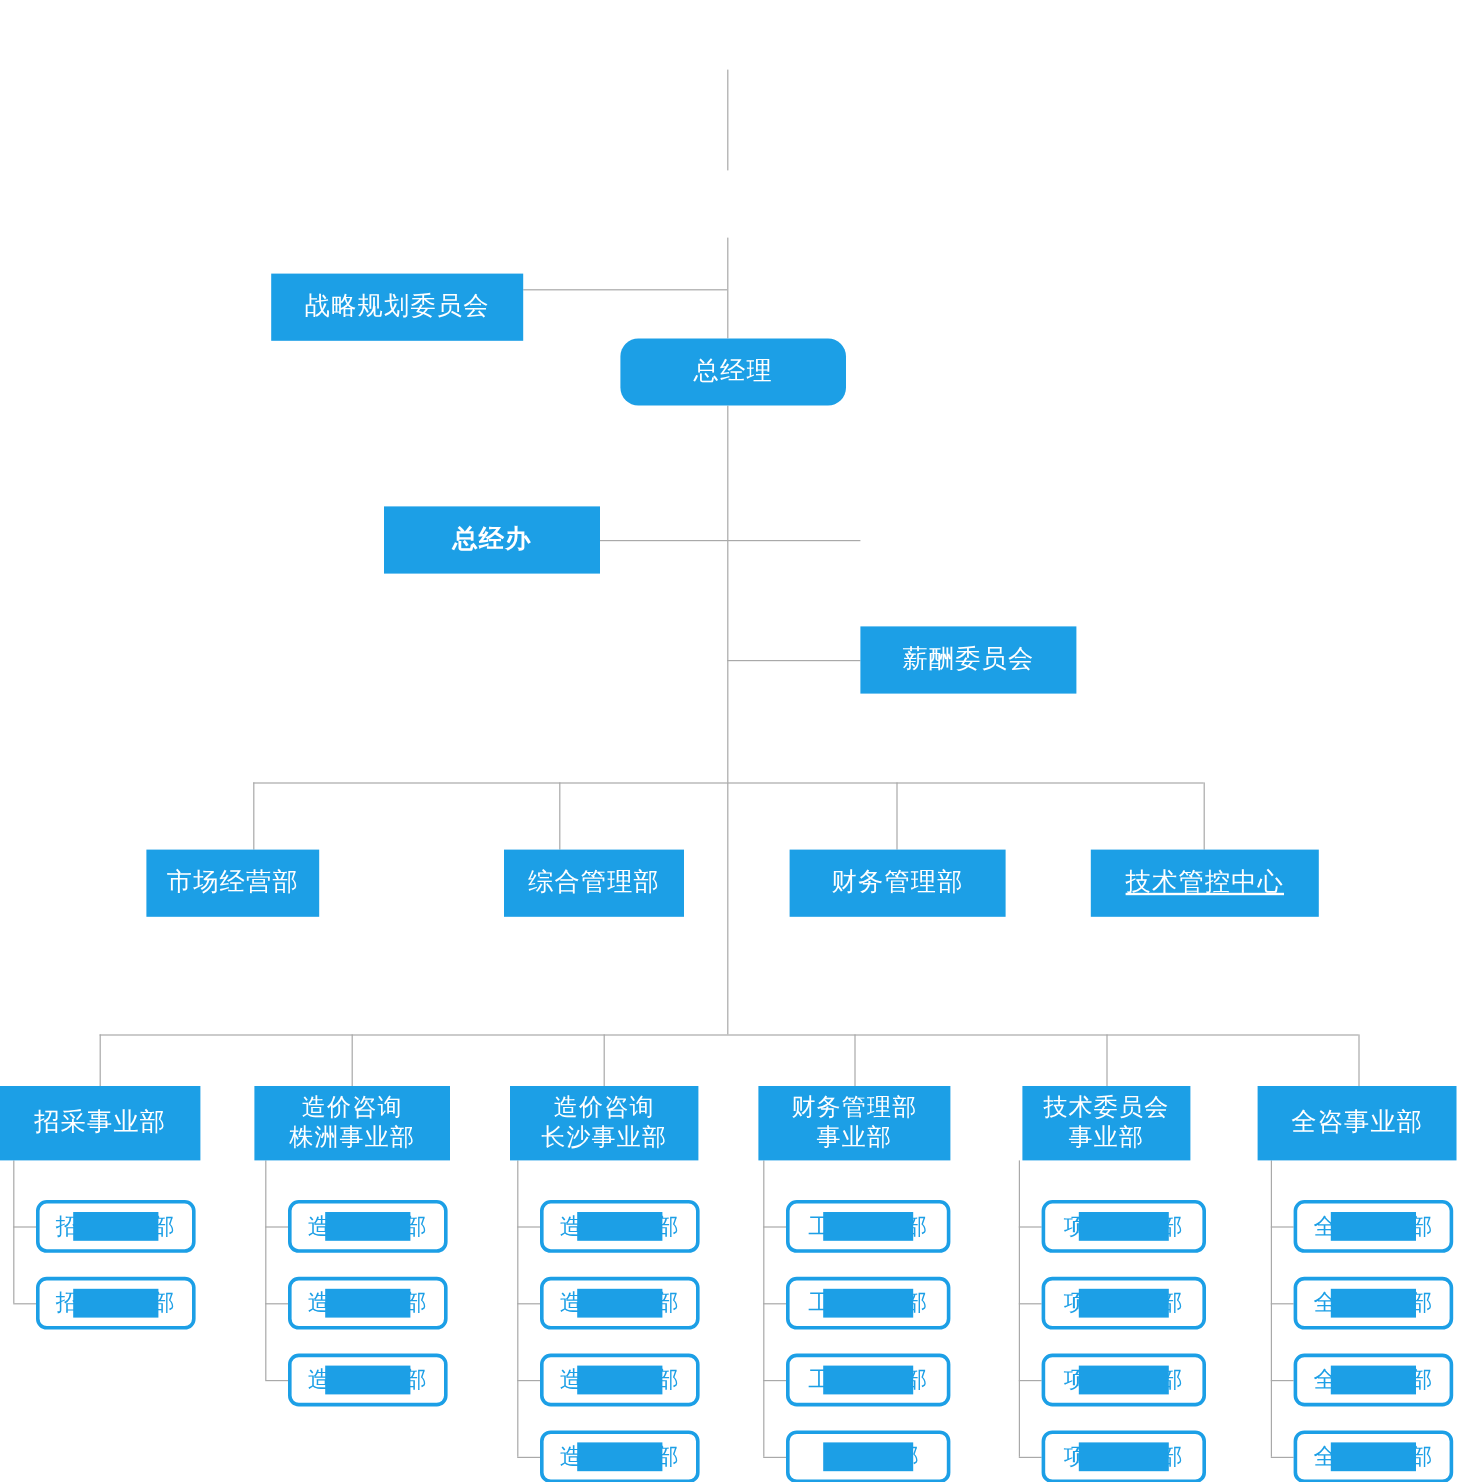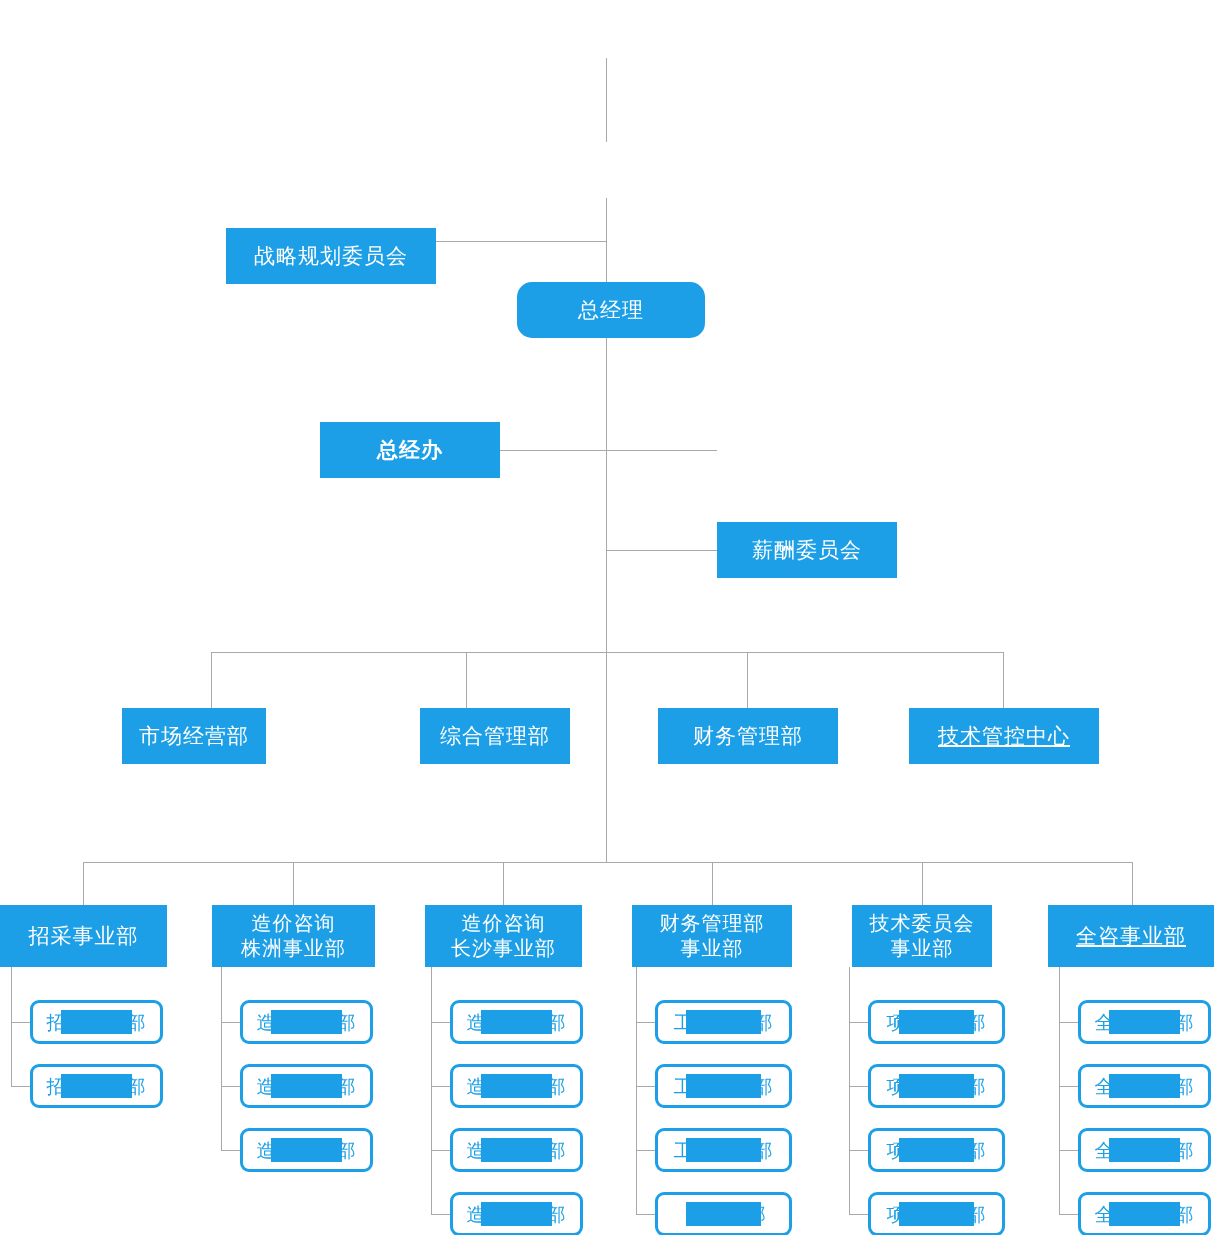--- a/index.html
+++ b/index.html
@@ -211,21 +211,21 @@
       <div class="ln h" style="left: 849px; top: 1150px; width: 19px;"></div>
       <div class="leaf" style="left: 868px; top: 1128px; width: 137px; height: 44px;">
         <span class="redtext">项　　　部</span>
         <div class="redact" style="left: 28px; top: 7px; width: 75px; height: 24px;"></div>
       </div>
       <div class="ln h" style="left: 849px; top: 1214px; width: 19px;"></div>
       <div class="leaf" style="left: 868px; top: 1192px; width: 137px; height: 44px;">
         <span class="redtext">项　　　部</span>
         <div class="redact" style="left: 28px; top: 7px; width: 75px; height: 24px;"></div>
       </div>
-      <div class="node" style="left: 1048px; top: 905px; width: 166px; height: 62px; text-decoration: underline;">全咨事业部</div>
+      <div class="node" style="left: 1048px; top: 905px; width: 166px; height: 62px;">全咨事业部</div>
       <div class="ln v" style="left: 1059px; top: 967px; height: 247px;"></div>
       <div class="ln h" style="left: 1059px; top: 1022px; width: 19px;"></div>
       <div class="leaf" style="left: 1078px; top: 1000px; width: 133px; height: 44px;">
         <span class="redtext">全　　　部</span>
         <div class="redact" style="left: 28px; top: 7px; width: 71px; height: 24px;"></div>
       </div>
       <div class="ln h" style="left: 1059px; top: 1086px; width: 19px;"></div>
       <div class="leaf" style="left: 1078px; top: 1064px; width: 133px; height: 44px;">
         <span class="redtext">全　　　部</span>
         <div class="redact" style="left: 28px; top: 7px; width: 71px; height: 24px;"></div>

